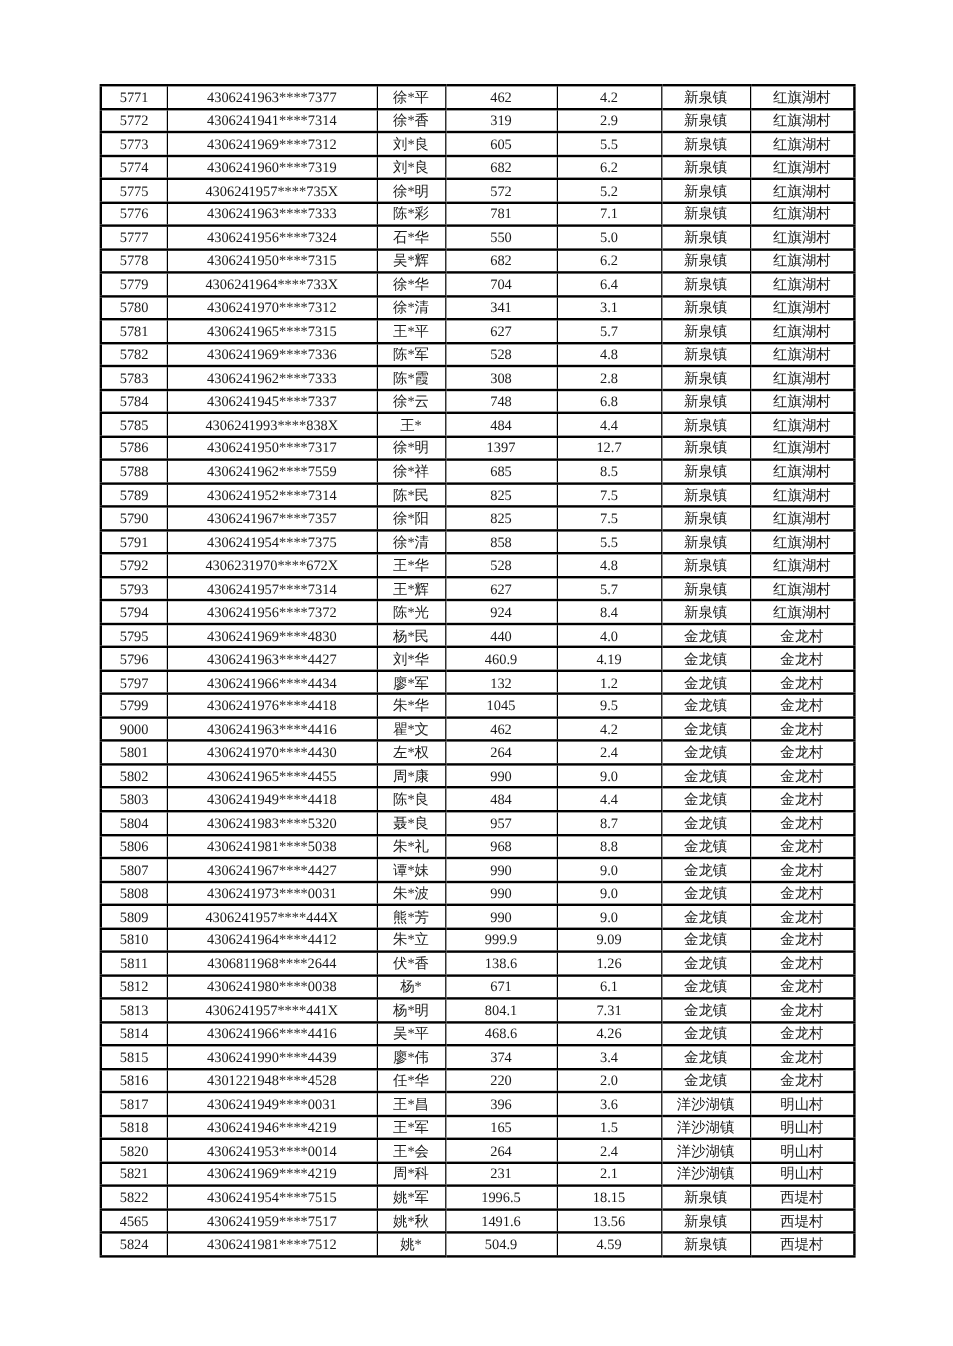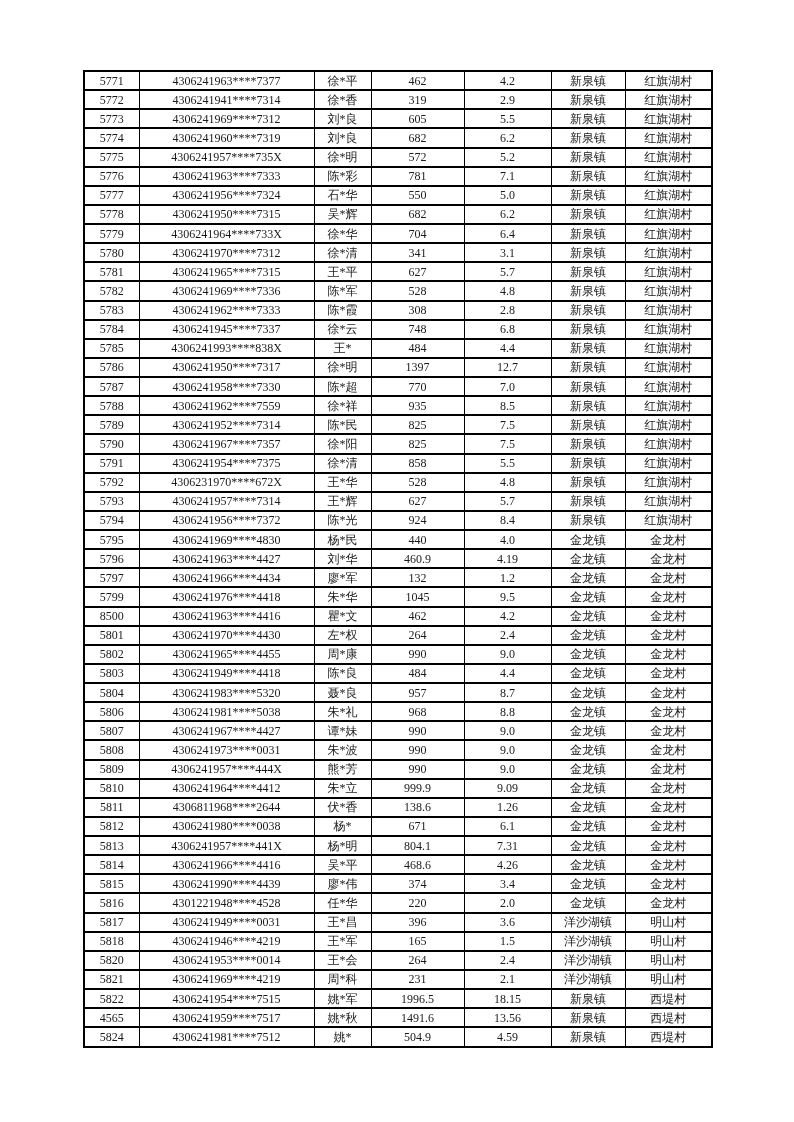--- a/index.html
+++ b/index.html
@@ -201,33 +201,24 @@
         <tr>
           <td>5786</td>
           <td>4306241950****7317</td>
           <td>徐*明</td>
           <td>1397</td>
           <td>12.7</td>
           <td>新泉镇</td>
           <td>红旗湖村</td>
         </tr>
         <tr>
-          <td>5787</td>
-          <td>4306241958****7330</td>
-          <td>陈*超</td>
-          <td>770</td>
-          <td>7.0</td>
-          <td>新泉镇</td>
-          <td>红旗湖村</td>
-        </tr>
-        <tr>
           <td>5788</td>
           <td>4306241962****7559</td>
           <td>徐*祥</td>
-          <td>935</td>
+          <td>685</td>
           <td>8.5</td>
           <td>新泉镇</td>
           <td>红旗湖村</td>
         </tr>
         <tr>
           <td>5789</td>
           <td>4306241952****7314</td>
           <td>陈*民</td>
           <td>825</td>
           <td>7.5</td>
@@ -309,21 +300,21 @@
         <tr>
           <td>5799</td>
           <td>4306241976****4418</td>
           <td>朱*华</td>
           <td>1045</td>
           <td>9.5</td>
           <td>金龙镇</td>
           <td>金龙村</td>
         </tr>
         <tr>
-          <td>8500</td>
+          <td>9000</td>
           <td>4306241963****4416</td>
           <td>瞿*文</td>
           <td>462</td>
           <td>4.2</td>
           <td>金龙镇</td>
           <td>金龙村</td>
         </tr>
         <tr>
           <td>5801</td>
           <td>4306241970****4430</td>

